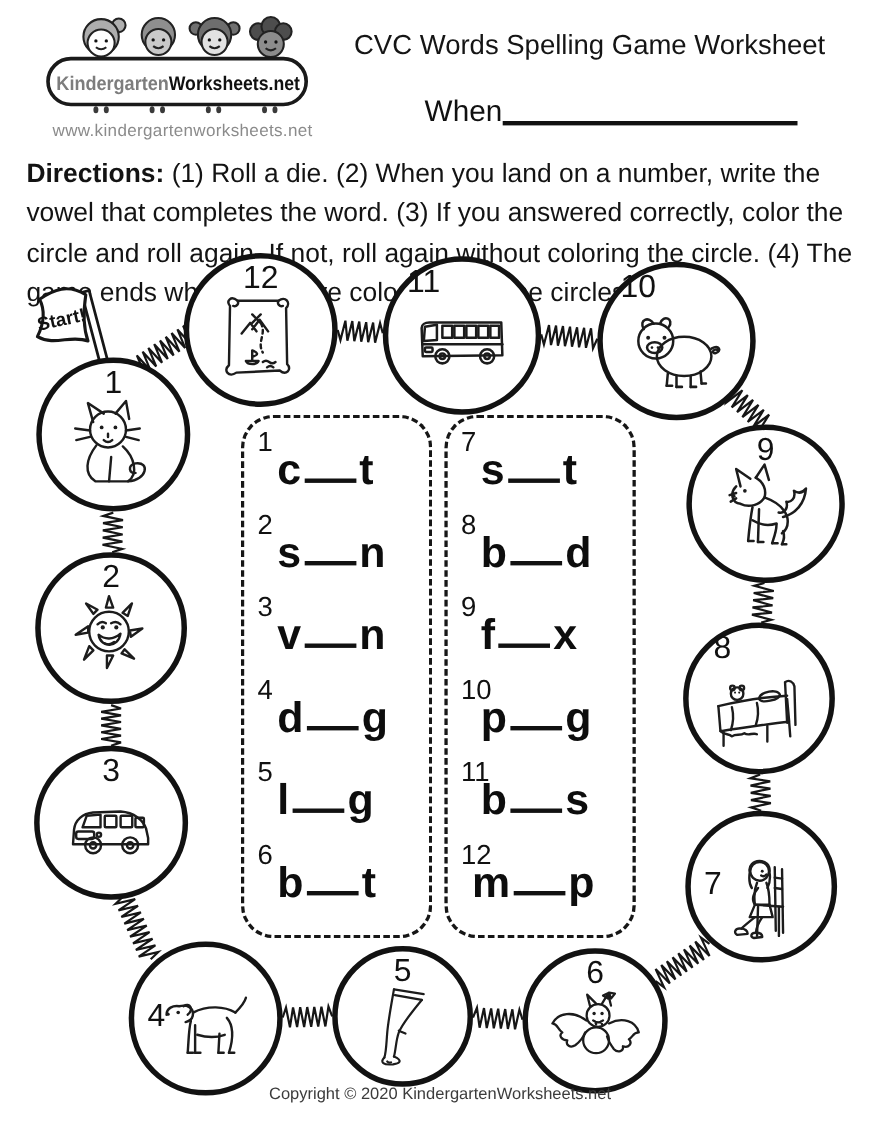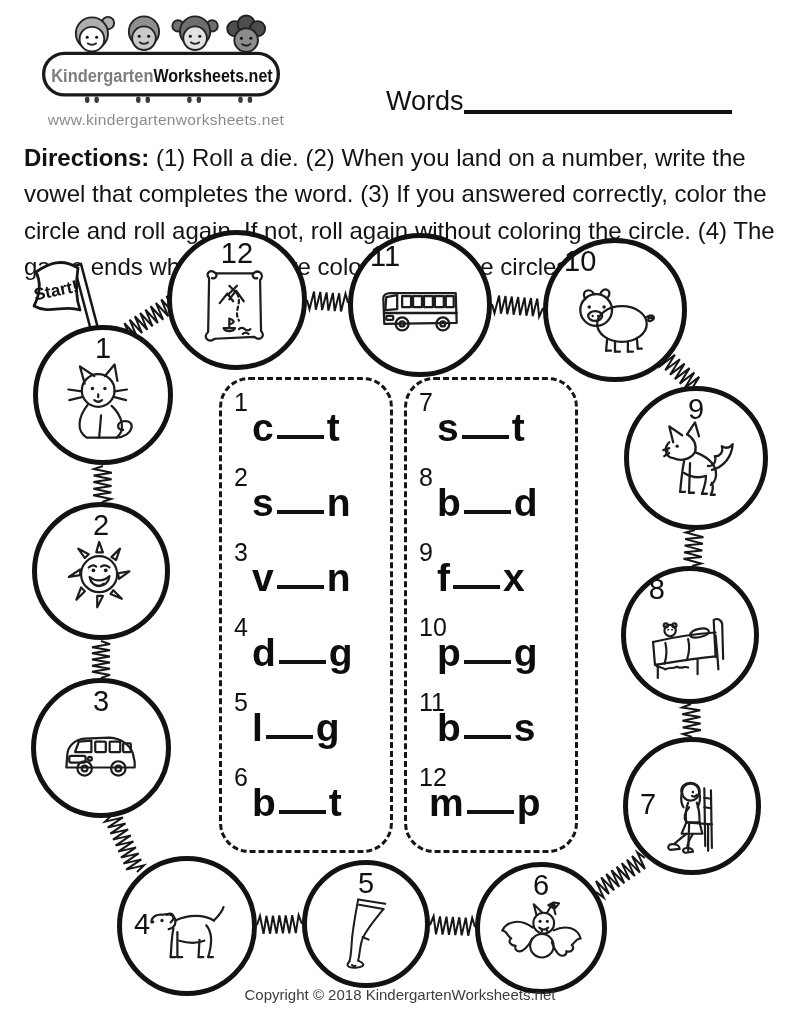--- a/index.html
+++ b/index.html
@@ -89,22 +89,23 @@
       <ellipse cx="106" cy="99" rx="2.4" ry="3.4"></ellipse>
         <ellipse cx="116" cy="99" rx="2.4" ry="3.4"></ellipse>
       <ellipse cx="160" cy="99" rx="2.4" ry="3.4"></ellipse>
         <ellipse cx="170" cy="99" rx="2.4" ry="3.4"></ellipse>
       <ellipse cx="214" cy="99" rx="2.4" ry="3.4"></ellipse>
         <ellipse cx="224" cy="99" rx="2.4" ry="3.4"></ellipse>
     </g>
   </svg>
   <div class="logo-url">www.kindergartenworksheets.net</div>
 
+  <h1 class="title" style="margin:0;">CVC Words Spelling Game Worksheet</h1>
   <div class="name-row">
-    <span>Words</span>
+    <span>When</span>
       <span class="name-line"></span>
   </div>
 
   <p class="directions" style="margin:0;">
     <b>Directions:</b><span> (1) Roll a die. (2) When you land on a number, write the vowel that completes the word. (3) If you answered correctly, color the circle and roll again. If not, roll again without coloring the circle. (4) The game ends when you have colored all of the circles.</span>
   </p>
 
   <svg class="links-svg" id="board-links" viewBox="0 0 800 1035">
     <g>
       <polygon points="74,266 81,264 109,370 102,372" fill="#fff" stroke="#161616" stroke-width="2.5"></polygon>
@@ -423,16 +424,16 @@
       <span class="wnum">12</span>
       <span class="word" style="left:22px;">
           <span>m</span>
           <span class="wgap"></span>
           <span>p</span>
         </span>
     </div>
   </div>
 
   <div class="footer">
-    <div>Copyright © 2018 KindergartenWorksheets.net</div>
+    <div>Copyright © 2020 KindergartenWorksheets.net</div>
   </div>
 
 </div>
 
 </body></html>

